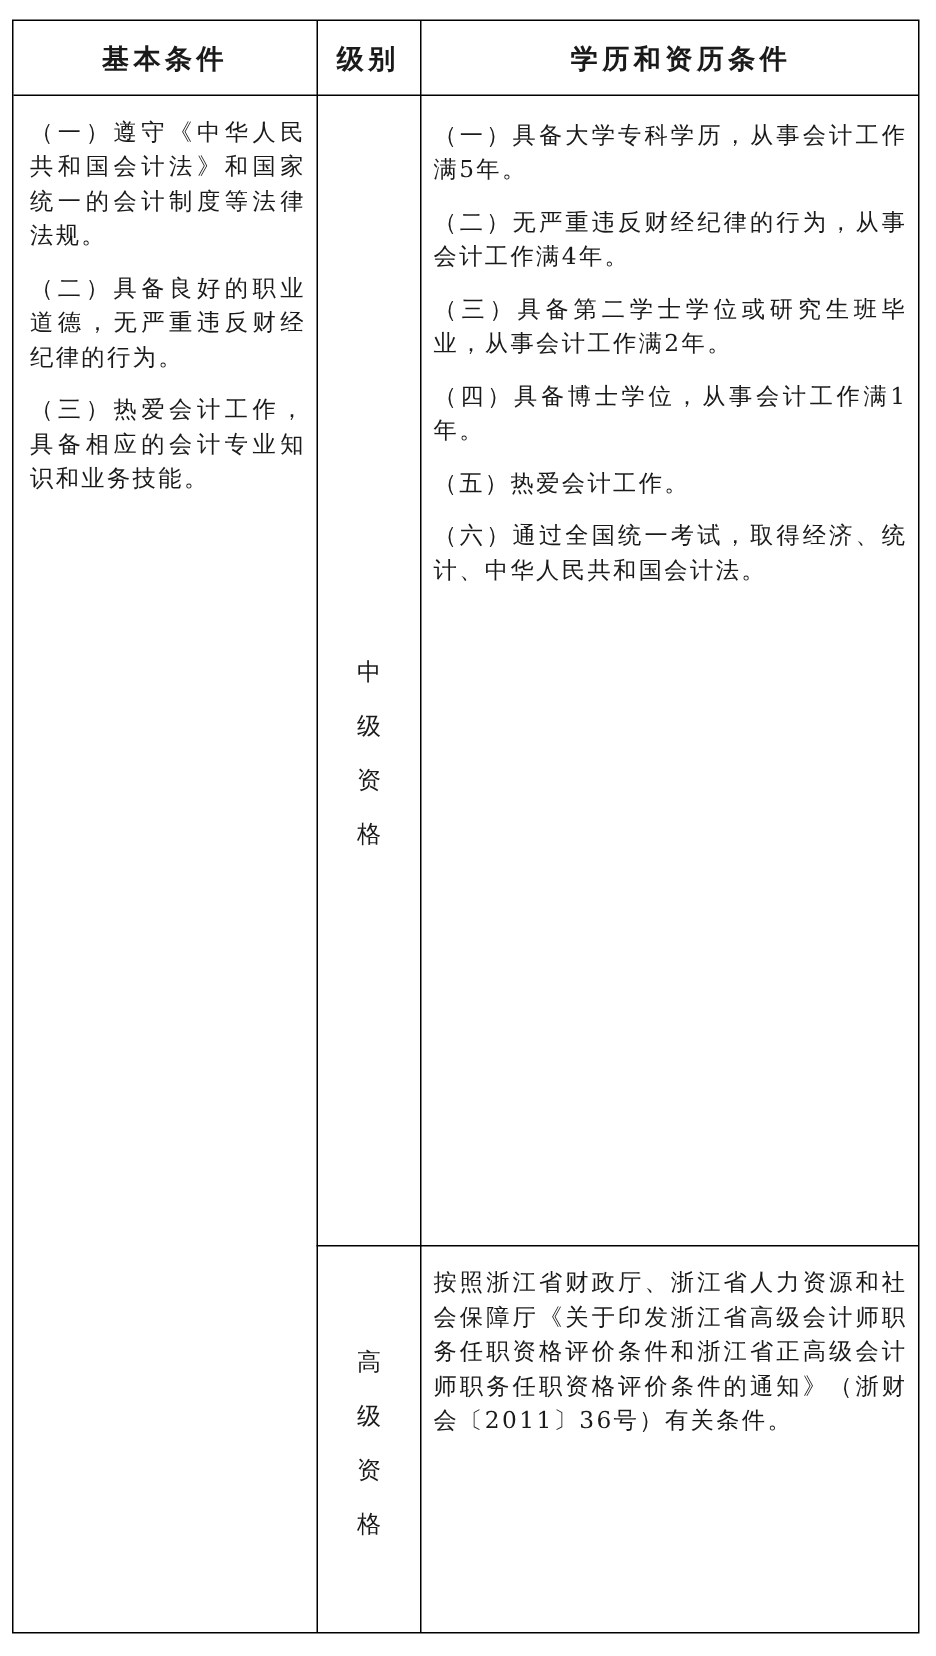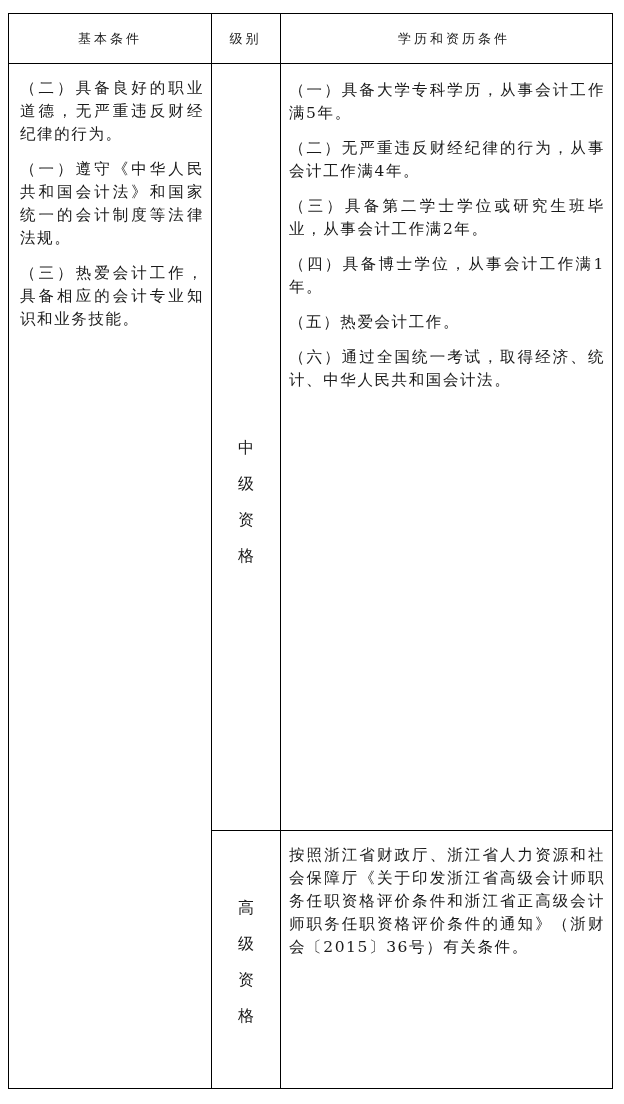--- a/index.html
+++ b/index.html
@@ -3,21 +3,21 @@
 <meta charset="utf-8">
 <style>
   html, body { margin: 0; padding: 0; background: #ffffff; }
   body { width: 624px; height: 1104px; position: relative; overflow: hidden;
          font-family: "DejaVu Serif", "Liberation Serif", serif; color: #1a1a1a; }
   .tbl { position: absolute; left: 8px; top: 13px; width: 605px; height: 1076px;
          border: 1.5px solid #000; box-sizing: border-box; }
   .vline { position: absolute; top: 0; bottom: 0; width: 0; border-left: 1.5px solid #000; }
   .hline { position: absolute; height: 0; border-top: 1.5px solid #000; }
   .hdr { position: absolute; top: 0; height: 50px; display: flex; align-items: center;
-         justify-content: center; font-size: 13px; font-weight: normal; letter-spacing: 3px; }
+         justify-content: center; font-size: 18px; font-weight: bold; letter-spacing: 3px; }
   .cell { position: absolute; font-size: 15.5px; line-height: 23px; letter-spacing: 1.6px; }
   .cell p { margin: 0 0 12px 0; text-align: justify; }
   .vert { position: absolute; width: 68px; display: flex; flex-direction: column; align-items: center;
           font-size: 16px; }
   .vert span { display: block; height: 36px; line-height: 36px; }
 </style>
 </head>
 <body>
 
 <div class="tbl">
@@ -26,22 +26,22 @@
   <div class="vline" style="left:271px"></div>
 
   <div class="hline" style="left:0; right:0; top:49px"></div>
   <div class="hline" style="left:202px; right:0; top:816px"></div>
 
   <div class="hdr" style="left:0; width:202px">基本条件</div>
   <div class="hdr" style="left:202px; width:69px">级别</div>
   <div class="hdr" style="left:279px; width:332px">学历和资历条件</div>
 
   <div class="cell" style="left:11px; top:63px; width:184px">
+    <p>（一）遵守《中华人民共和国会计法》和国家统一的会计制度等法律法规。</p>
     <p>（二）具备良好的职业道德，无严重违反财经纪律的行为。</p>
-    <p>（一）遵守《中华人民共和国会计法》和国家统一的会计制度等法律法规。</p>
     <p>（三）热爱会计工作，具备相应的会计专业知识和业务技能。</p>
   </div>
 
   <div class="vert" style="left:203px; top:416px">
     <span>中</span>
     <span>级</span>
     <span>资</span>
     <span>格</span>
   </div>
 
@@ -55,15 +55,15 @@
   </div>
 
   <div class="vert" style="left:203px; top:876px">
     <span>高</span>
     <span>级</span>
     <span>资</span>
     <span>格</span>
   </div>
 
   <div class="cell" style="left:280px; top:830px; width:316px">
-    <p>按照浙江省财政厅、浙江省人力资源和社会保障厅《关于印发浙江省高级会计师职务任职资格评价条件和浙江省正高级会计师职务任职资格评价条件的通知》（浙财会〔2015〕36号）有关条件。</p>
+    <p>按照浙江省财政厅、浙江省人力资源和社会保障厅《关于印发浙江省高级会计师职务任职资格评价条件和浙江省正高级会计师职务任职资格评价条件的通知》（浙财会〔2011〕36号）有关条件。</p>
   </div>
 </div>
 
 </body></html>

